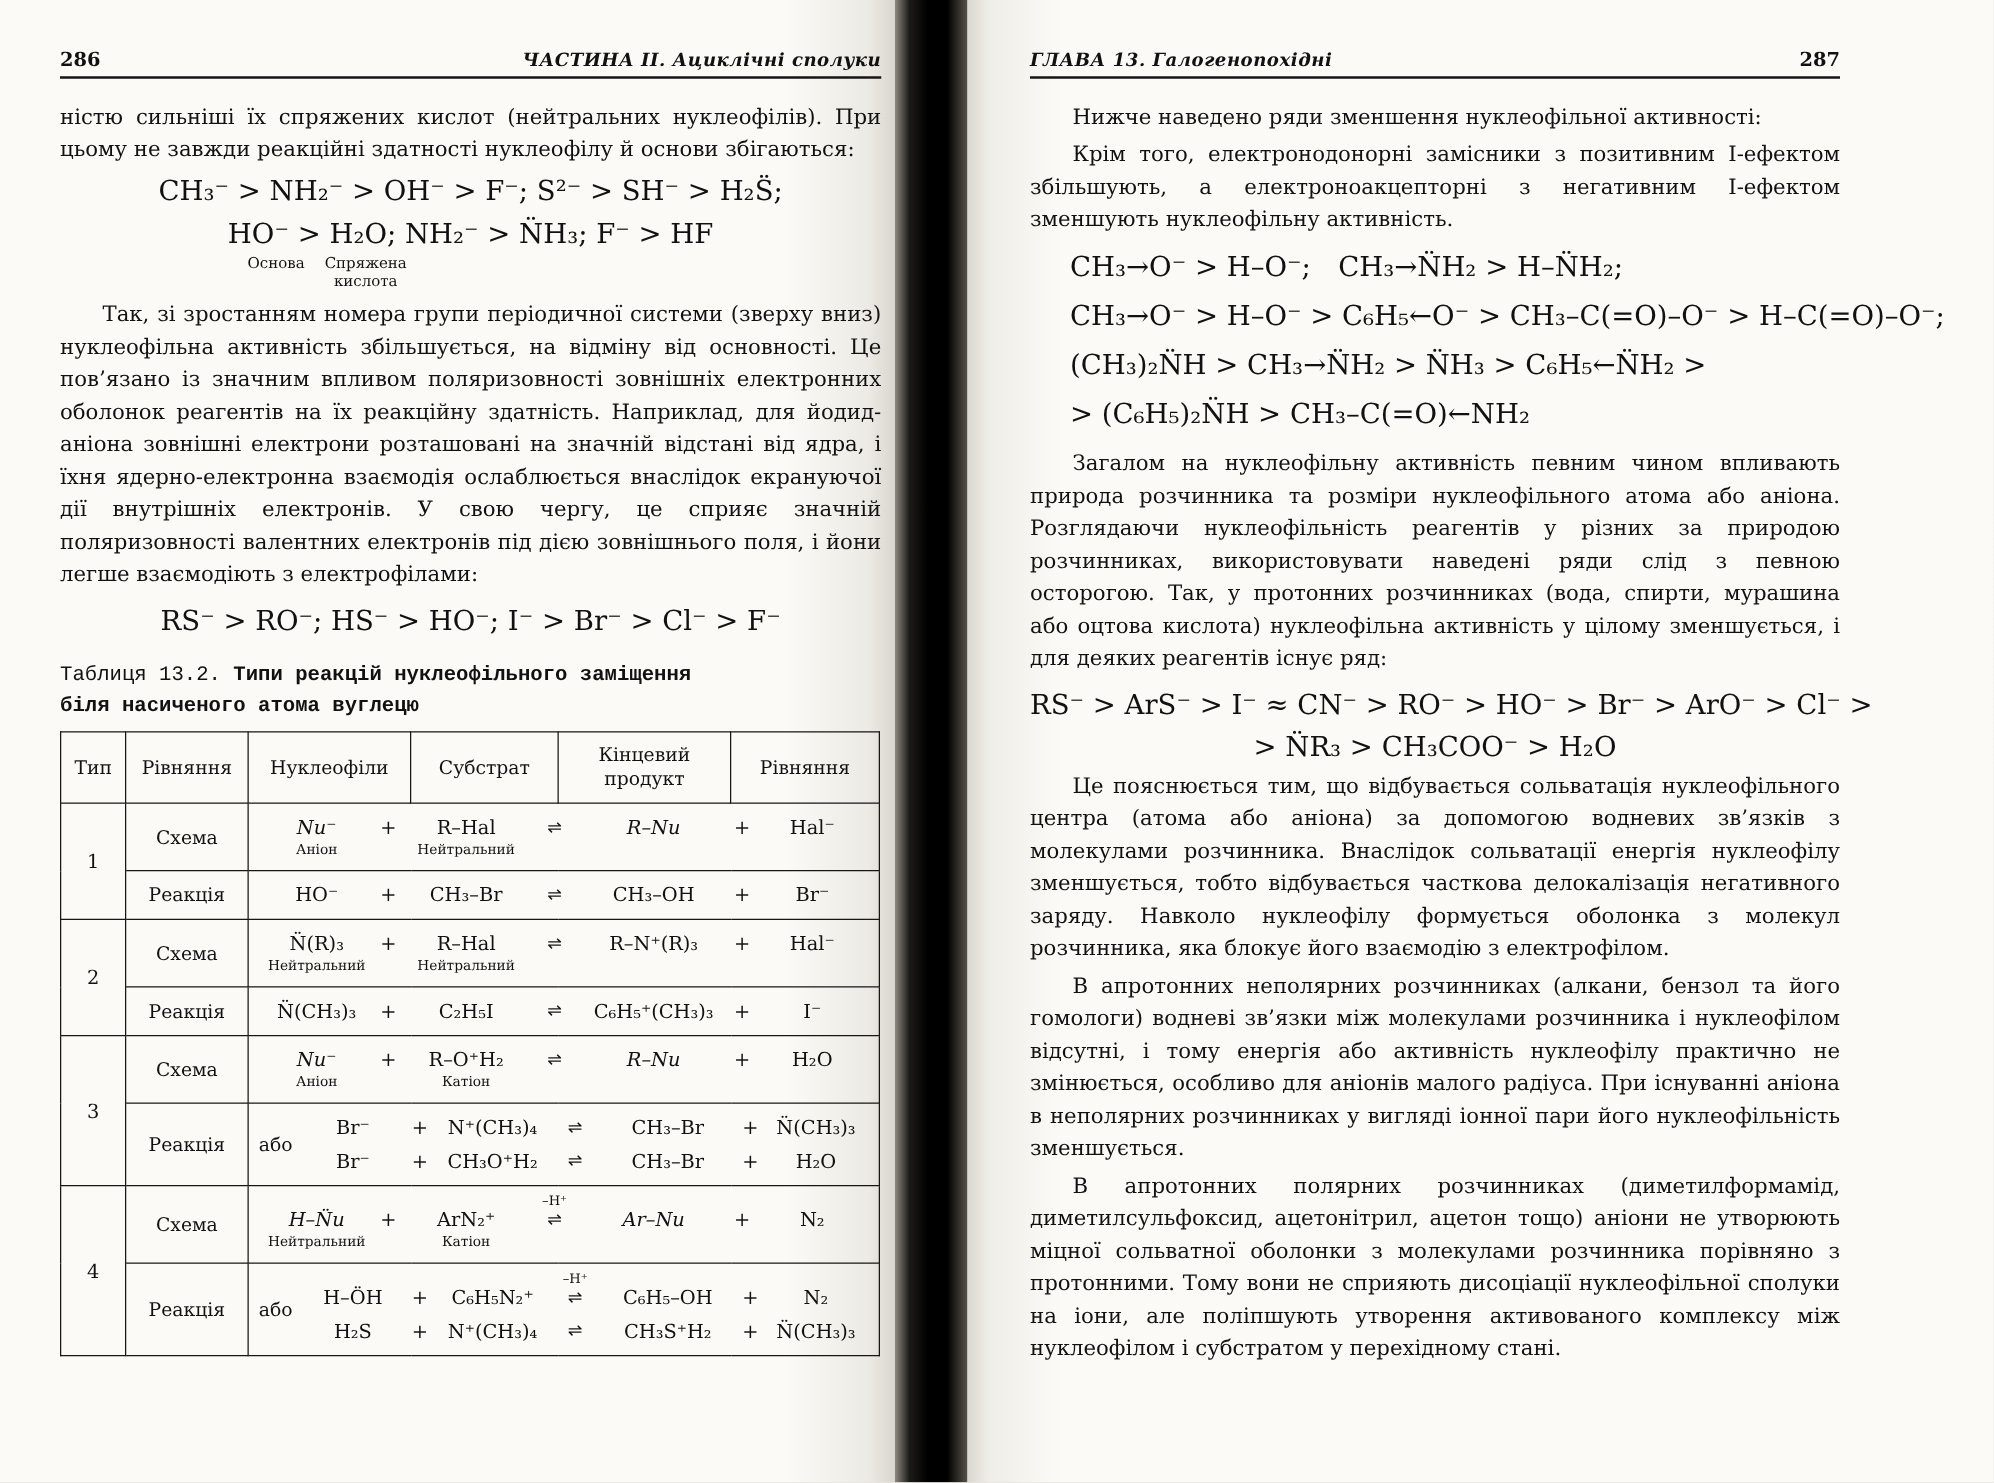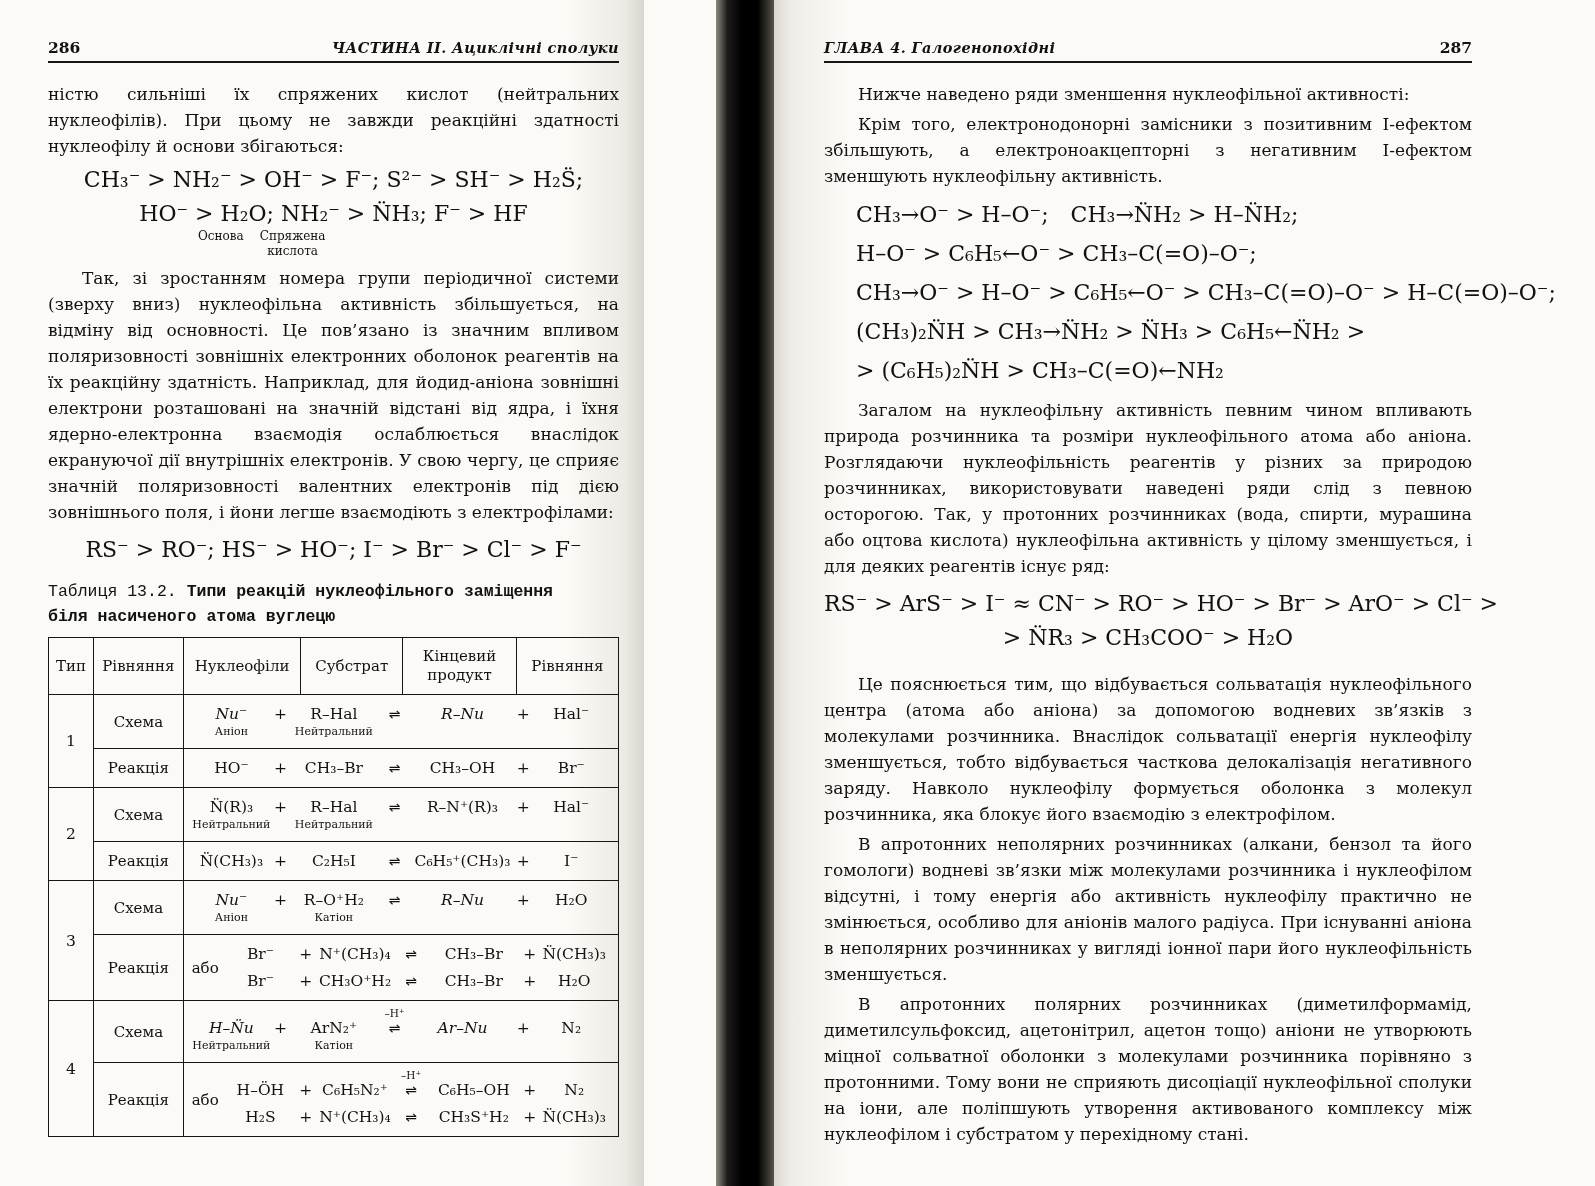--- a/index.html
+++ b/index.html
@@ -1,20 +1,20 @@
 <!DOCTYPE html>
 <html><head>
 <meta charset="utf-8">
 <style>
   * { margin:0; padding:0; box-sizing:border-box; }
   html,body { background:#d8d5cf; }
   body { width:1595px; height:1186px; font-family:"DejaVu Serif", serif; color:#111; }
   .spread { position:relative; width:1595px; height:1186px; background:#fbfaf6; overflow:hidden; }
   .page { position:absolute; top:0; height:1186px; background:#fbfaf6; }
-  .page-left  { left:0; width:644px; padding:38px 25px 0 48px;
+  .page-left  { left:0; width:716px; padding:38px 11px 0 48px;
                 background:linear-gradient(90deg,#fbfaf6 88%, #eceae4 97%, #d9d6cf 100%); }
   .page-right { left:774px; width:821px; padding:38px 123px 0 50px;
                 background:linear-gradient(90deg,#d9d6cf 0%, #efede7 2%, #fbfaf6 9%); }
   .binding { position:absolute; left:716px; top:0; width:58px; height:1186px;
              background:linear-gradient(90deg,#8d887f 0%, #1c1b19 20%, #000 45%, #000 72%, #575349 100%); }
 
   .running-head { display:flex; justify-content:space-between; align-items:baseline;
                   border-bottom:2px solid #161616; padding-bottom:4px; margin-bottom:18px; }
   .pgnum { font-weight:bold; font-size:15.5px; }
   .head-title { font-weight:bold; font-style:italic; font-size:14.5px; letter-spacing:0.4px; }
@@ -396,38 +396,37 @@
             </td>
           </tr>
         </tbody>
     </table>
   </div>
 
   <div class="binding"></div>
 
   <div class="page page-right">
     <div class="running-head">
-      <span class="head-title">ГЛАВА 4.  Галогенопохідні</span>
+      <span class="head-title">ГЛАВА 13.  Галогенопохідні</span>
       <span class="pgnum">287</span>
     </div>
 
     <p class="body-text indent">Нижче наведено ряди зменшення нуклеофільної активності:</p>
     <p class="body-text indent">Крім того, електронодонорні замісники з позитивним I-ефектом збільшують, а електроноакцепторні з негативним I-ефектом зменшують нуклеофільну активність.</p>
 
     <div class="formula-list">
       <div class="formula">CH₃→O⁻ &gt; H–O⁻; CH₃→N̈H₂ &gt; H–N̈H₂;</div>
-      <div class="formula">H–O⁻ &gt; C₆H₅←O⁻ &gt; CH₃–C(=O)–O⁻;</div>
       <div class="formula">CH₃→O⁻ &gt; H–O⁻ &gt; C₆H₅←O⁻ &gt; CH₃–C(=O)–O⁻ &gt; H–C(=O)–O⁻;</div>
       <div class="formula">(CH₃)₂N̈H &gt; CH₃→N̈H₂ &gt; N̈H₃ &gt; C₆H₅←N̈H₂ &gt;</div>
       <div class="formula">&gt; (C₆H₅)₂N̈H &gt; CH₃–C(=O)←NH₂</div>
     </div>
 
     <p class="body-text indent">Загалом на нуклеофільну активність певним чином впливають природа розчинника та розміри нуклеофільного атома або аніона. Розглядаючи нуклеофільність реагентів у різних за природою розчинниках, використовувати наведені ряди слід з певною осторогою. Так, у протонних розчинниках (вода, спирти, мурашина або оцтова кислота) нуклеофільна активність у цілому зменшується, і для деяких реагентів існує ряд:</p>
 
     <div class="formula centered" style="margin-top:12px;">RS⁻ &gt; ArS⁻ &gt; I⁻ ≈ CN⁻ &gt; RO⁻ &gt; HO⁻ &gt; Br⁻ &gt; ArO⁻ &gt; Cl⁻ &gt;</div>
-    <div class="formula centered" style="margin-bottom:20px;">&gt; N̈R₃ &gt; CH₃COO⁻ &gt; H₂O</div>
+    <div class="formula centered" style="margin-bottom:4px;">&gt; N̈R₃ &gt; CH₃COO⁻ &gt; H₂O</div>
 
     <p class="body-text indent">Це пояснюється тим, що відбувається сольватація нуклеофільного центра (атома або аніона) за допомогою водневих зв’язків з молекулами розчинника. Внаслідок сольватації енергія нуклеофілу зменшується, тобто відбувається часткова делокалізація негативного заряду. Навколо нуклеофілу формується оболонка з молекул розчинника, яка блокує його взаємодію з електрофілом.</p>
     <p class="body-text indent">В апротонних неполярних розчинниках (алкани, бензол та його гомологи) водневі зв’язки між молекулами розчинника і нуклеофілом відсутні, і тому енергія або активність нуклеофілу практично не змінюється, особливо для аніонів малого радіуса. При існуванні аніона в неполярних розчинниках у вигляді іонної пари його нуклеофільність зменшується.</p>
     <p class="body-text indent">В апротонних полярних розчинниках (диметилформамід, диметилсульфоксид, ацетонітрил, ацетон тощо) аніони не утворюють міцної сольватної оболонки з молекулами розчинника порівняно з протонними. Тому вони не сприяють дисоціації нуклеофільної сполуки на іони, але поліпшують утворення активованого комплексу між нуклеофілом і субстратом у перехідному стані.</p>
   </div>
 
 </div>
 
 </body></html>

